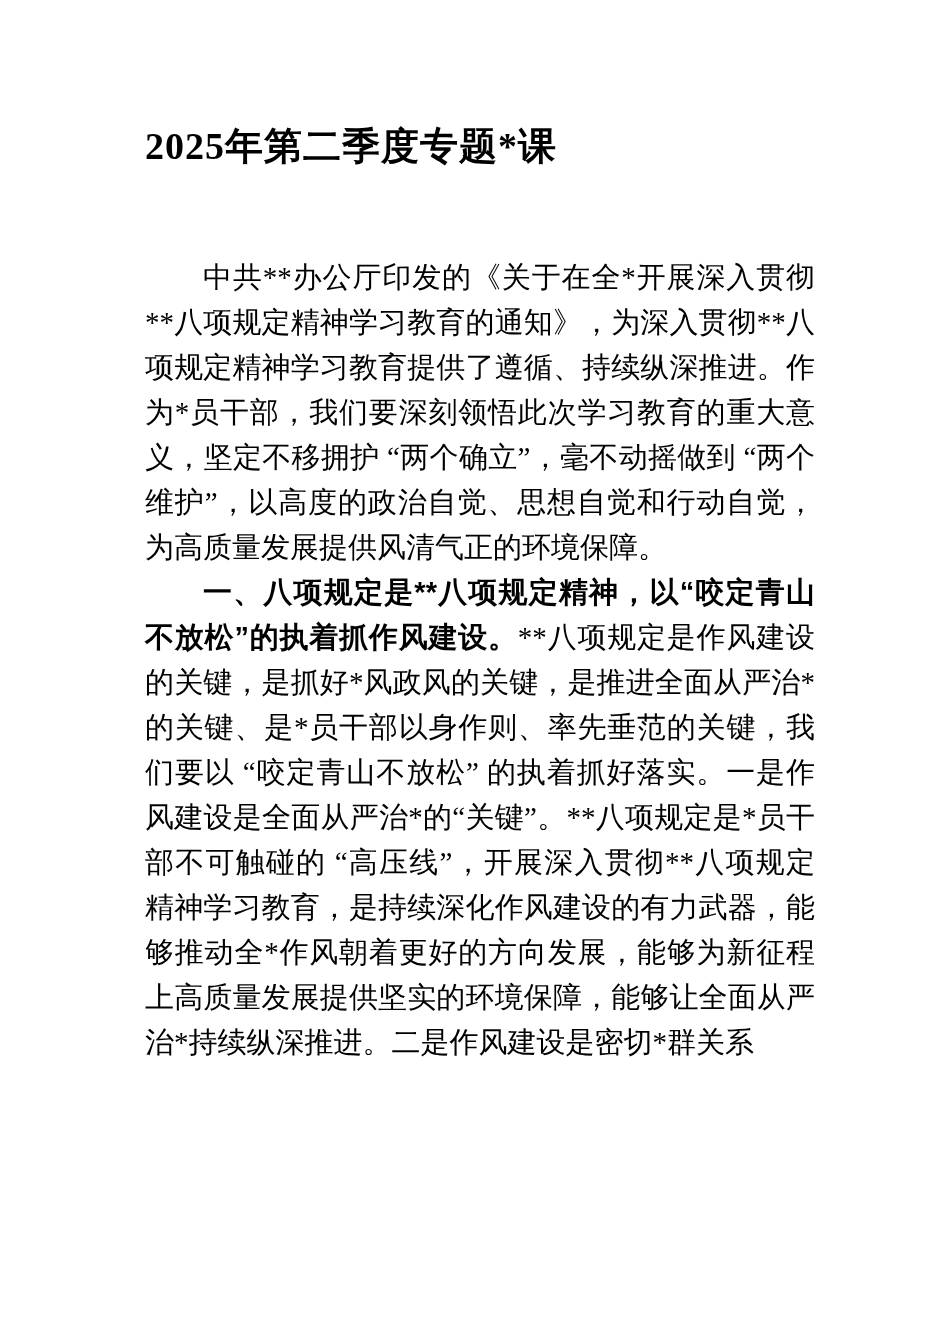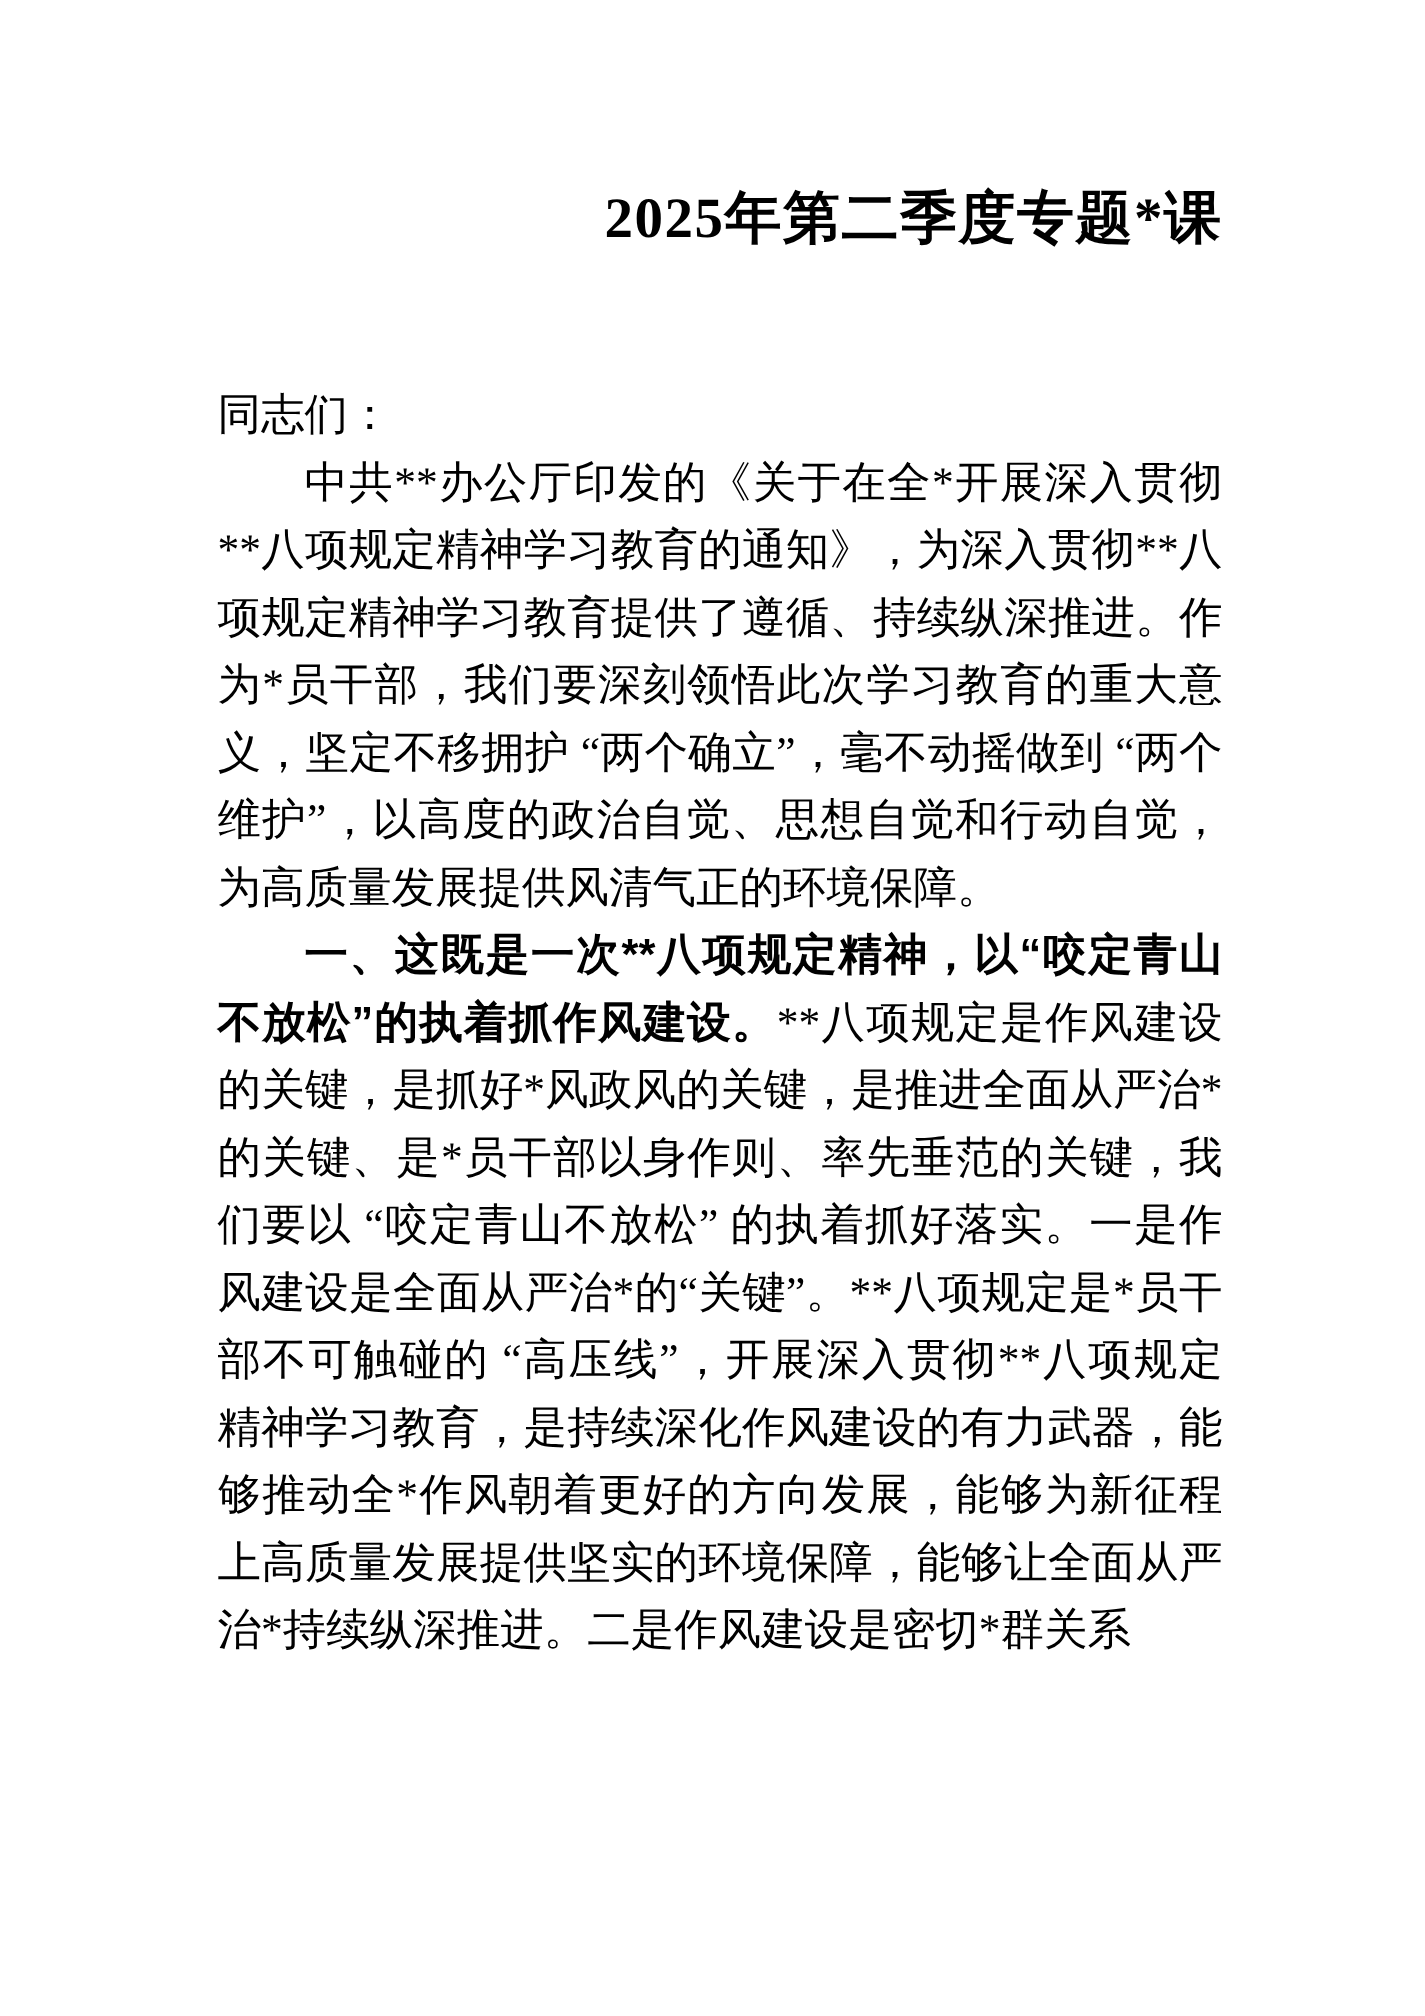--- a/index.html
+++ b/index.html
@@ -21,21 +21,21 @@
     left: 145px;
     top: 0;
     width: 670px;
   }
   .doc-title {
     margin: 0;
     padding-top: 116px;
     font-size: 38px;
     line-height: 60px;
     font-weight: 700;
-    text-align: right;
+    text-align: left;
     letter-spacing: 1px;
     color: #000000;
   }
   .doc-body {
     margin-top: 79px;
     font-size: 29px;
     line-height: 45px;
     text-align: justify;
     text-justify: inter-character;
     color: #000000;
@@ -55,18 +55,17 @@
     font-family: "Liberation Sans", "DejaVu Sans", sans-serif;
   }
 </style>
 </head>
 <body>
 
 <div class="page">
   <div class="content">
     <h1 class="doc-title">2025年第二季度专题*课</h1>
     <div class="doc-body">
-      <p class="salutation">同志们：</p>
       <p class="para">中共**办公厅印发的《关于在全*开展深入贯彻**八项规定精神学习教育的通知》，为深入贯彻**八项规定精神学习教育提供了遵循、持续纵深推进。作为*员干部，我们要深刻领悟此次学习教育的重大意义，坚定不移拥护 “两个确立”，毫不动摇做到 “两个维护”，以高度的政治自觉、思想自觉和行动自觉，为高质量发展提供风清气正的环境保障。</p>
-      <p class="para"><span class="section-heading">一、这既是一次**八项规定精神，以“咬定青山不放松”的执着抓作风建设。</span><span>**八项规定是作风建设的关键，是抓好*风政风的关键，是推进全面从严治*的关键、是*员干部以身作则、率先垂范的关键，我们要以 “咬定青山不放松” 的执着抓好落实。一是作风建设是全面从严治*的“关键”。**八项规定是*员干部不可触碰的 “高压线”，开展深入贯彻**八项规定精神学习教育，是持续深化作风建设的有力武器，能够推动全*作风朝着更好的方向发展，能够为新征程上高质量发展提供坚实的环境保障，能够让全面从严治*持续纵深推进。二是作风建设是密切*群关系</span></p>
+      <p class="para"><span class="section-heading">一、八项规定是**八项规定精神，以“咬定青山不放松”的执着抓作风建设。</span><span>**八项规定是作风建设的关键，是抓好*风政风的关键，是推进全面从严治*的关键、是*员干部以身作则、率先垂范的关键，我们要以 “咬定青山不放松” 的执着抓好落实。一是作风建设是全面从严治*的“关键”。**八项规定是*员干部不可触碰的 “高压线”，开展深入贯彻**八项规定精神学习教育，是持续深化作风建设的有力武器，能够推动全*作风朝着更好的方向发展，能够为新征程上高质量发展提供坚实的环境保障，能够让全面从严治*持续纵深推进。二是作风建设是密切*群关系</span></p>
     </div>
   </div>
 </div>
 
 </body></html>

